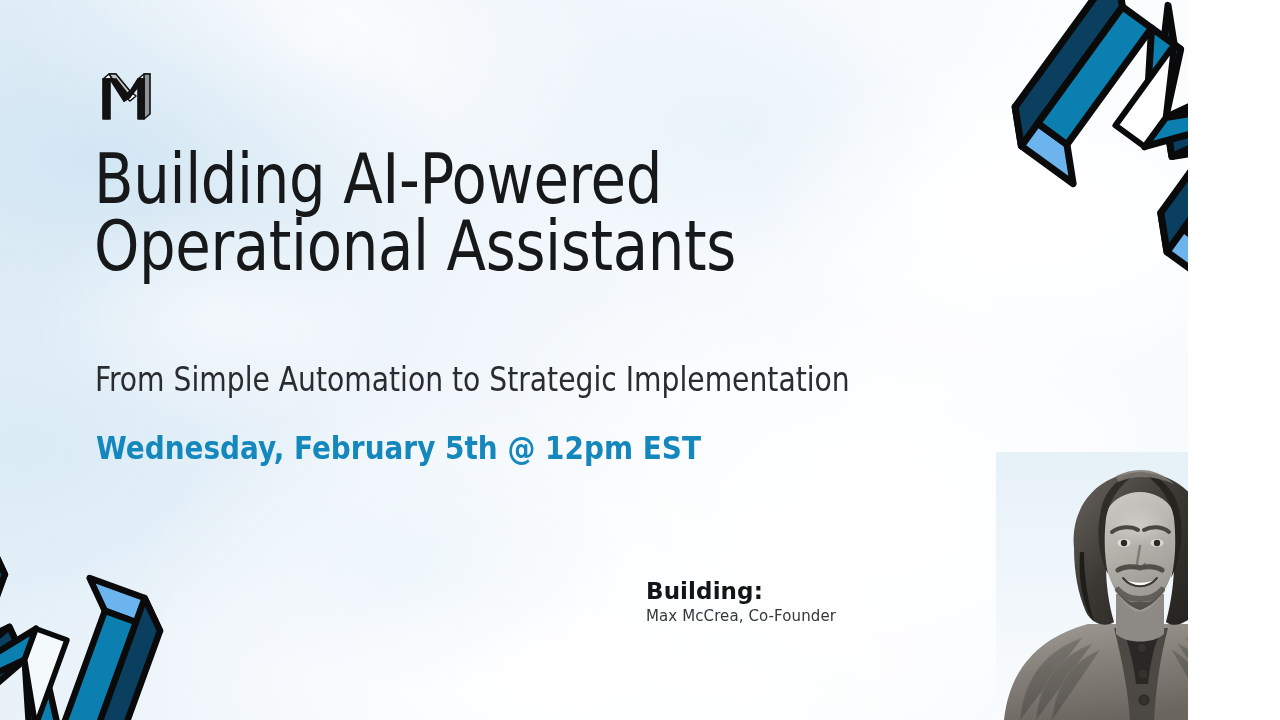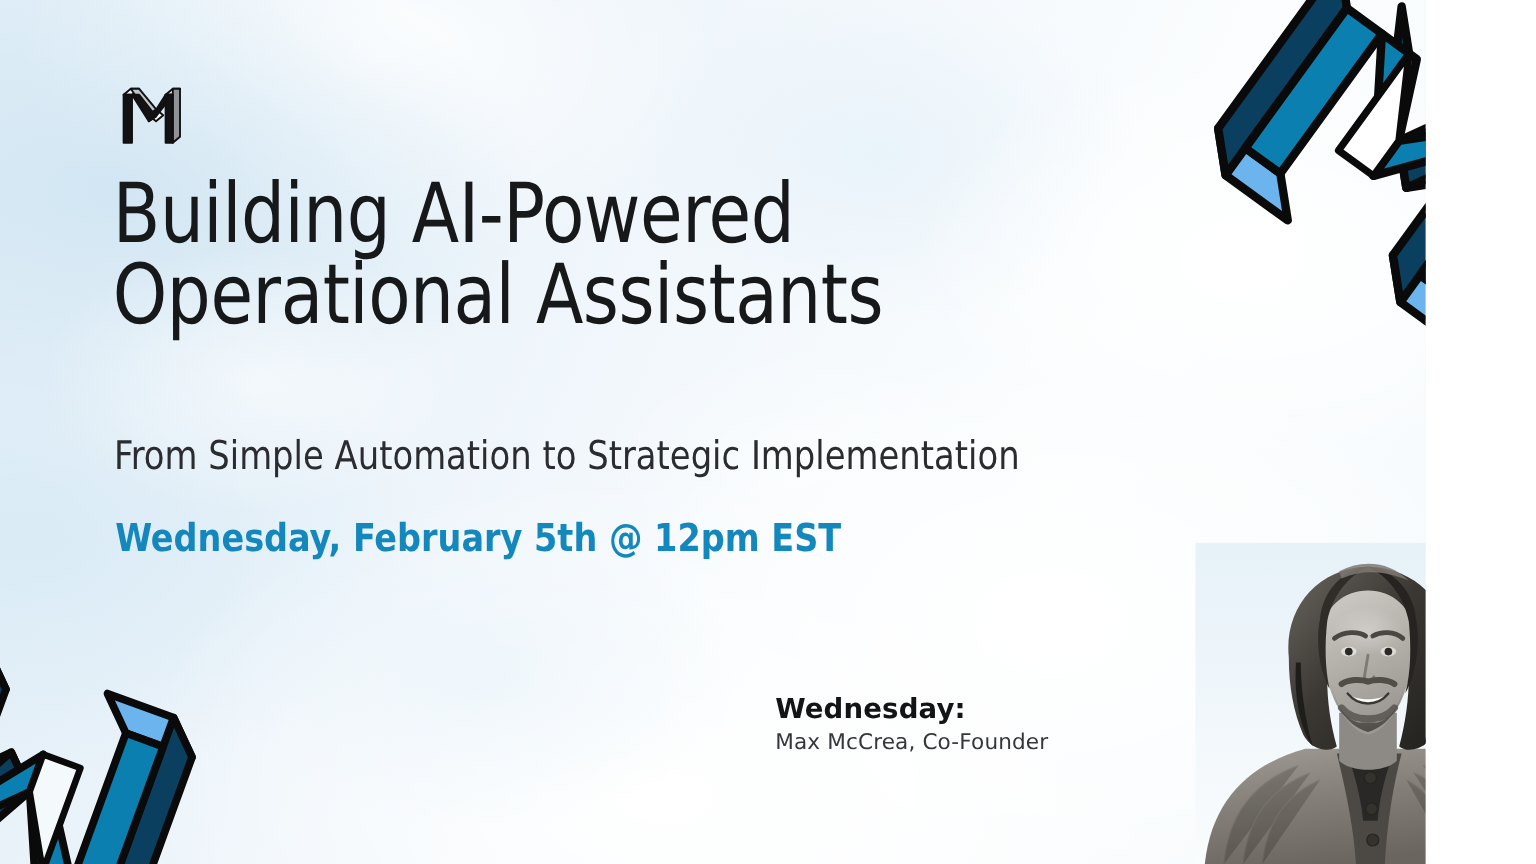--- a/index.html
+++ b/index.html
@@ -118,21 +118,21 @@
   #presenter-label {
     display:block;
     font-size:23px;
     font-weight:700;
     line-height:1.36;
     color:#131416;
     letter-spacing:.1px;
   }
   #presenter-block .pres-line {
     display:block;
-    font-size:18px;
+    font-size:15px;
     font-weight:400;
     line-height:1.33;
     color:#35383b;
     letter-spacing:.1px;
   }
 
   
   #headshot {
     position:absolute;
     left:996px; top:452px;
@@ -221,21 +221,21 @@
   <div id="headline">
     <span class="line">Building AI-Powered</span>
     <span class="line">Operational Assistants</span>
   </div>
 
   <div id="subtitle">From Simple Automation to Strategic Implementation</div>
 
   <div id="date-line">Wednesday, February 5th @ 12pm EST</div>
 
   <div id="presenter-block">
-    <span id="presenter-label">Wednesday:</span>
+    <span id="presenter-label">Building:</span>
     <span class="pres-line">Max McCrea, Co-Founder</span>
   </div>
 
   <div id="headshot">
     <svg width="288" height="268" viewBox="0 0 288 268" aria-hidden="true">
       <defs>
         <linearGradient id="hsBg" x1="0" y1="0" x2="0" y2="1">
           <stop offset="0%" stop-color="#e6f1f8"></stop>
           <stop offset="55%" stop-color="#f1f7fb"></stop>
           <stop offset="100%" stop-color="#fafcfd"></stop>

